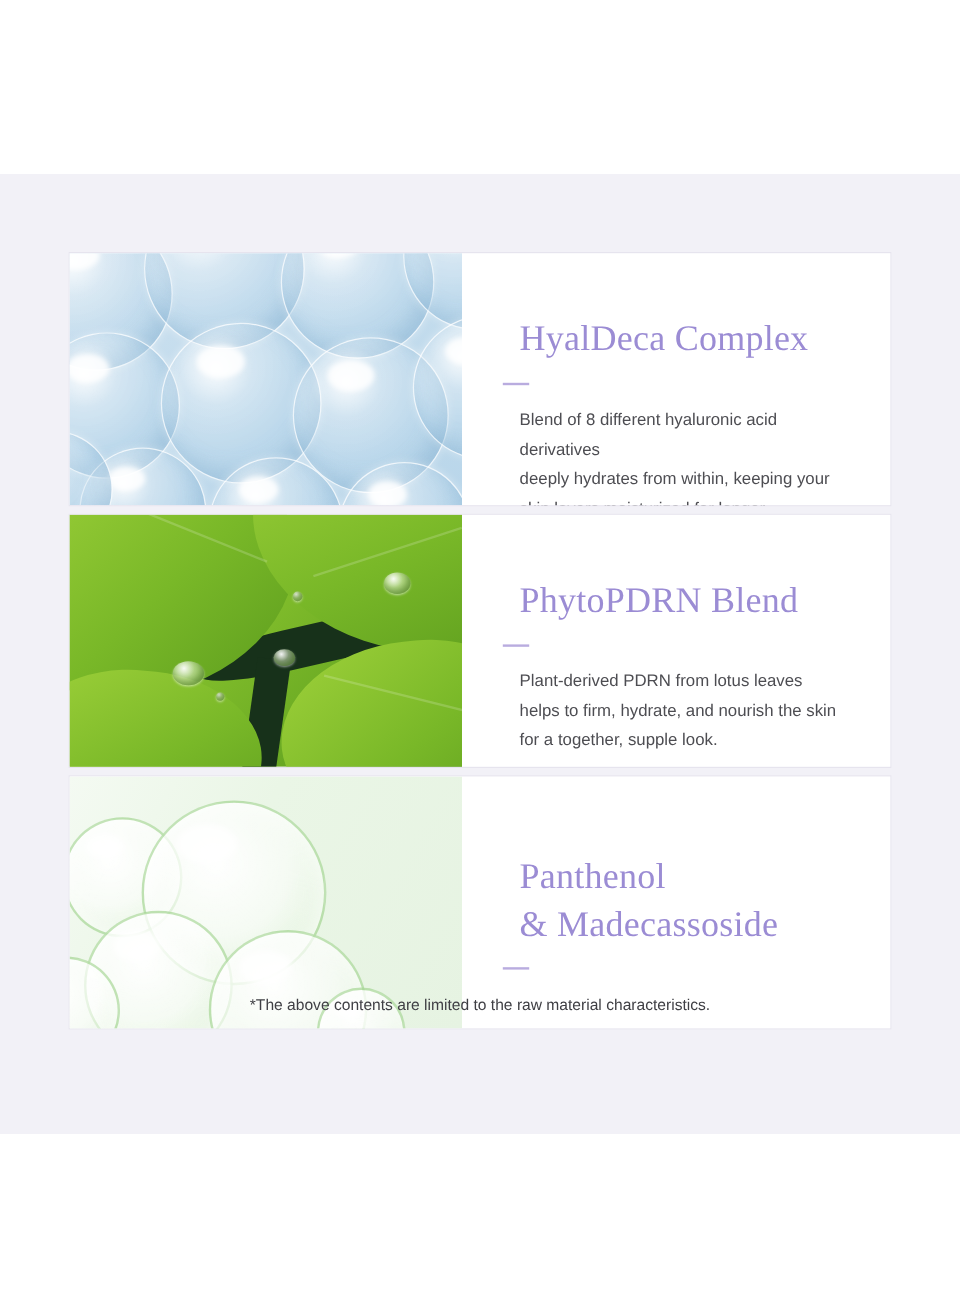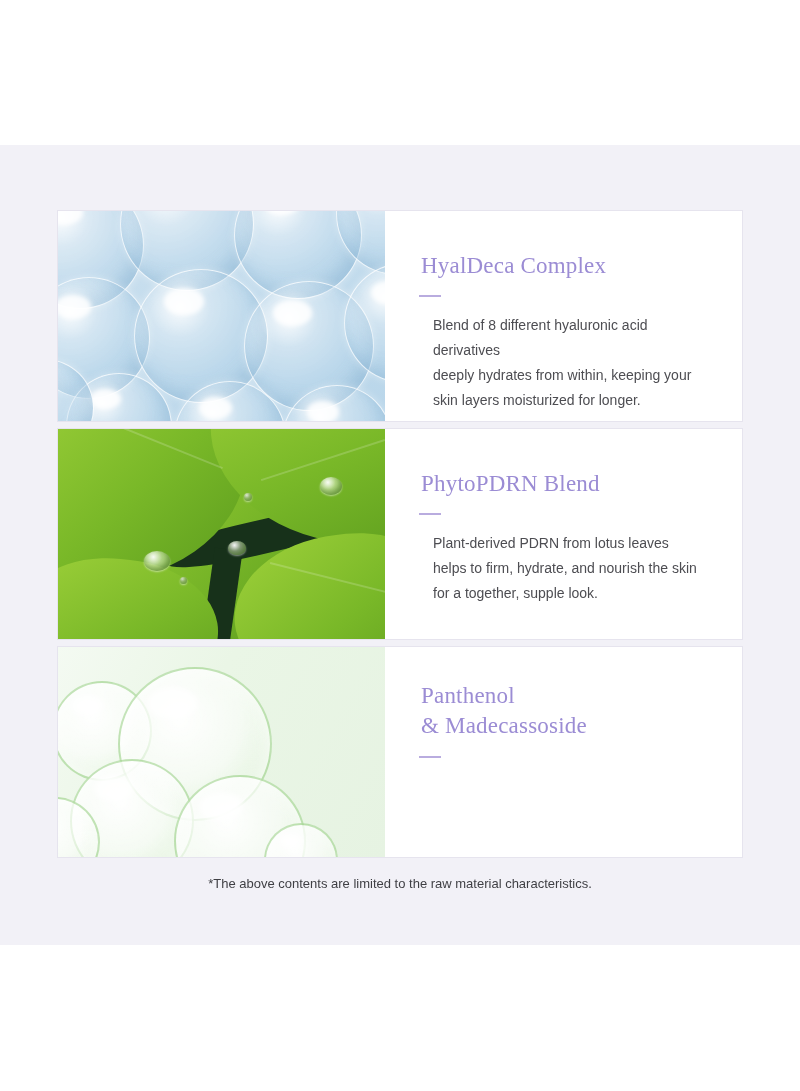--- a/index.html
+++ b/index.html
@@ -50,44 +50,44 @@
     overflow: hidden;
   }
   .card-body {
     flex: 1 1 auto;
     padding: 36px 26px 20px 32px;
     box-sizing: border-box;
   }
   .card-title {
     font-family: "Liberation Serif", serif;
     color: #9b8cd4;
-    font-size: 23px;
+    font-size: 30px;
     line-height: 1.32;
     font-weight: 400;
     letter-spacing: .2px;
-    margin: 4px;
+    margin: 16px;
     white-space: pre-line;
   }
   .rule {
     width: 22px;
     height: 2px;
     background: #b9acdf;
     margin: 14px 0 16px 2px;
   }
   .card-desc {
     color: #4d4d52;
     font-size: 14px;
     line-height: 1.78;
     margin: 16px;
     white-space: pre-line;
   }
   .footnote {
     position: absolute;
     left: 0;
-    top: 876px;
+    top: 830px;
     width: 800px;
     text-align: center;
     color: #3f3f44;
     font-size: 13px;
   }
 
   
   .media-bubbles-blue {
     background: linear-gradient(160deg,#cfe2f0 0%,#c3dced 45%,#b9d6ea 100%);
   }
@@ -213,21 +213,21 @@
 
     <div class="card" style="height:212px;">
       <div class="card-media media-bubbles-green">
         <div class="gb" style="left:-6px;  top:34px;  width:96px;  height:96px;"></div>
         <div class="gb" style="left:60px;  top:20px;  width:150px; height:150px;"></div>
         <div class="gb" style="left:12px;  top:112px; width:120px; height:120px;"></div>
         <div class="gb" style="left:116px; top:128px; width:128px; height:128px;"></div>
         <div class="gb" style="left:-48px; top:150px; width:86px;  height:86px;"></div>
         <div class="gb" style="left:206px; top:176px; width:70px;  height:70px;"></div>
       </div>
-      <div class="card-body" style="padding-top:30px;">
+      <div class="card-body" style="padding-top:48px;">
         <h2 class="card-title">Panthenol
 &amp; Madecassoside</h2>
         <div class="rule"></div>
       </div>
     </div>
 
   </div>
 
   <div class="footnote">*The above contents are limited to the raw material characteristics.</div>
 

